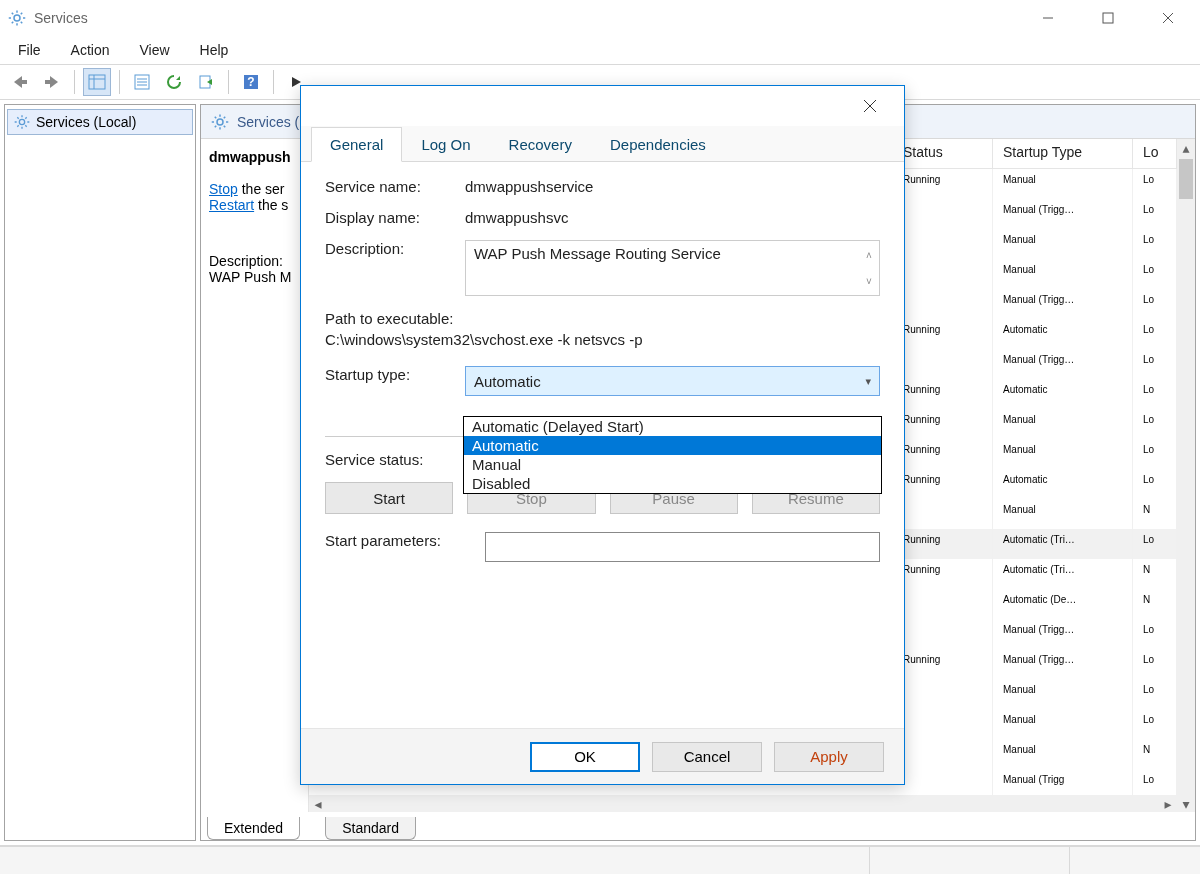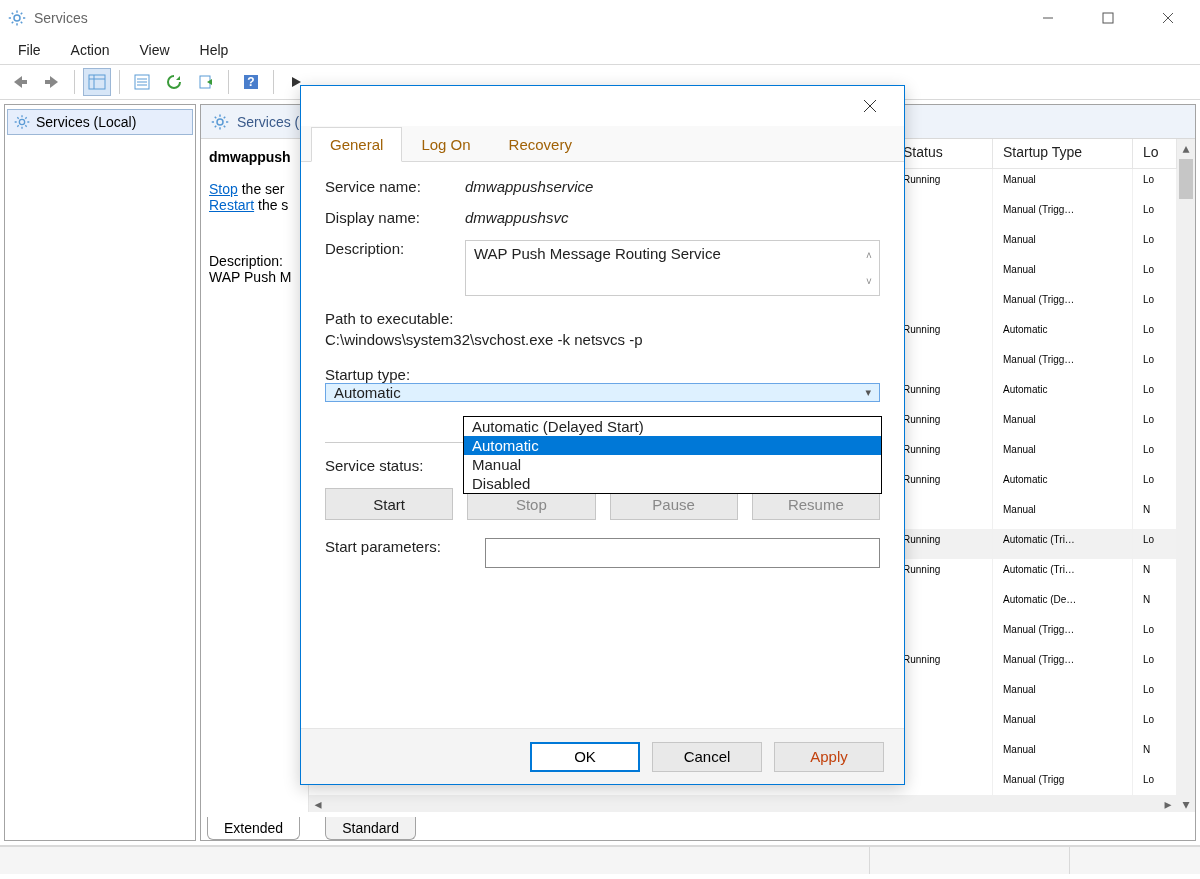--- a/index.html
+++ b/index.html
@@ -125,33 +125,33 @@
     font-size: 15px;
   }
   .dlg-title .spacer { flex: 1; }
   .dlg-close { width: 40px; height: 40px; display:flex;align-items:center;justify-content:center;}
   .dlg-tabs {
     display: flex; height: 36px; align-items: flex-end; padding: 0 10px;
     border-bottom: 1px solid #d9d9d9; background: #f9f9f9;
   }
   .dlg-tab {
     padding: 8px 18px; border: 1px solid transparent; border-bottom: none;
-    color: #a16207; font-size: 15px;
+    color: #0c4a6e; font-size: 15px;
   }
   .dlg-tab.active {
     background: #fff; border: 1px solid #d9d9d9; border-bottom: 1px solid #fff;
     margin-bottom: -1px;
   }
   .dlg-body {
     flex: 1; padding: 16px 24px 0 24px; font-size: 15px; color: #222;
     position: relative;
   }
   .row { display: flex; margin-bottom: 14px; }
   .row .lbl { width: 140px; }
-  .row .val { flex: 1; font-style: italic; }
+  .row .val { flex: 1; }
   .desc-box {
     flex: 1; height: 56px; border: 1px solid #ccc; padding: 4px 20px 4px 8px;
     background: #fff; position: relative; font-size: 15px;
   }
   .desc-box .spin { position: absolute; right: 1px; top: 1px; bottom: 1px; width: 18px; display:flex;flex-direction:column;}
   .desc-box .spin div{flex:1;display:flex;align-items:center;justify-content:center;color:#888;font-size:10px;}
   .combo {
     flex: 1; height: 30px; border: 1px solid #6aa6e6; background: #def1ff;
     display: flex; align-items: center; padding: 0 8px; justify-content: space-between;
     font-size: 15px;
@@ -461,20 +461,21 @@
       <svg width="14" height="14">
           <line x1="1" y1="1" x2="13" y2="13" stroke="#333" stroke-width="1"></line>
           <line x1="13" y1="1" x2="1" y2="13" stroke="#333" stroke-width="1"></line>
         </svg>
     </div>
   </div>
   <div class="dlg-tabs">
     <div class="dlg-tab active">General</div>
     <div class="dlg-tab">Log On</div>
     <div class="dlg-tab">Recovery</div>
+    <div class="dlg-tab">Dependencies</div>
   </div>
   <div class="dlg-body">
     <div class="row">
       <div class="lbl">Service name:</div>
       <div class="val">dmwappushservice</div>
     </div>
     <div class="row">
       <div class="lbl">Display name:</div>
       <div class="val">dmwappushsvc</div>
     </div>
@@ -483,21 +484,21 @@
       <div class="desc-box">
         <span>WAP Push Message Routing Service</span>
         <div class="spin">
             <div>˄</div>
             <div>˅</div>
           </div>
       </div>
     </div>
     <div style="margin-bottom:4px;">Path to executable:</div>
     <div style="margin-bottom:18px;">C:\windows\system32\svchost.exe -k netsvcs -p</div>
-    <div class="row" style="margin-bottom:0;flex-direction:column;">
+    <div class="row" style="margin-bottom:0;">
       <div class="lbl">Startup type:</div>
       <div class="combo">
         <span>Automatic</span>
         <span style="color:#555;font-size:11px;">▾</span>
       </div>
     </div>
 
     <div class="combo-list" id="combo-list">
         <div class="combo-opt">Automatic (Delayed Start)</div>
         <div class="combo-opt sel">Automatic</div>

